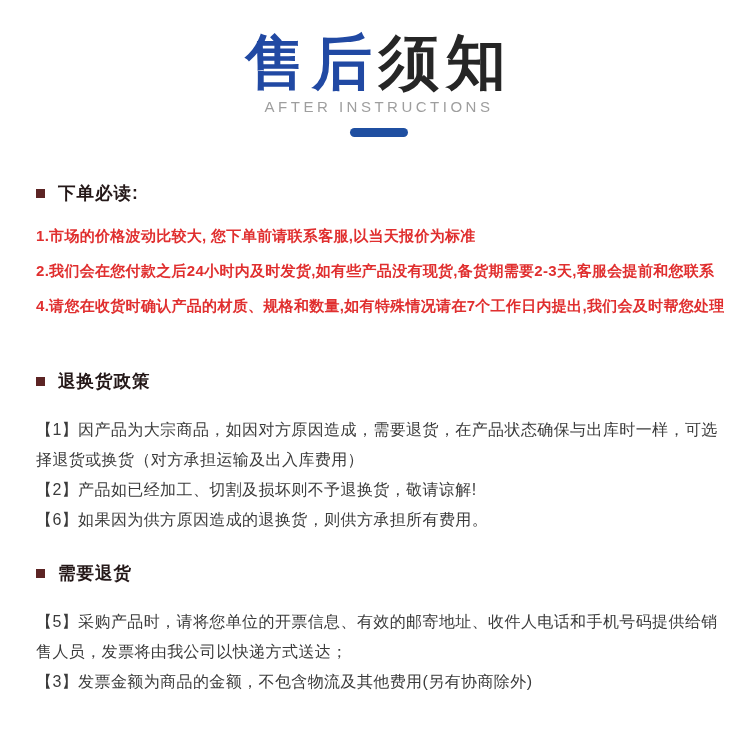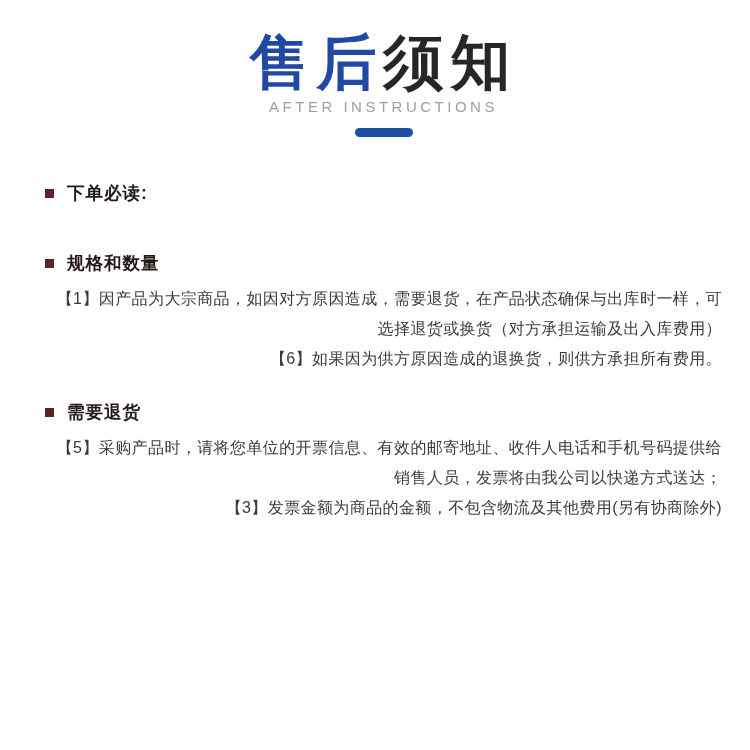--- a/index.html
+++ b/index.html
@@ -3,21 +3,21 @@
 <meta charset="utf-8">
 <style>
   * { box-sizing: border-box; }
   html, body { margin: 0; padding: 0; }
   body {
     width: 750px; height: 750px;
     background: #ffffff;
     font-family: "Liberation Sans", "DejaVu Sans", sans-serif;
     overflow: hidden;
   }
-  .page { width: 750px; height: 750px; padding: 30px 28px 0 45px; }
+  .page { width: 750px; height: 750px; padding: 30px 28px 0 36px; }
 
   
   .hero { text-align: center; }
   .hero h1 {
     margin: 0; font-size: 60px; line-height: 1.1;
     font-weight: bold; letter-spacing: 7px;
   }
   .t-blue { color: #2149a3; }
   .t-dark { color: #262626; }
   .subtitle {
@@ -45,21 +45,21 @@
   .red-list { margin-top: 13px; }
   .red-list p {
     margin: 0; color: #e02f2f; font-weight: bold;
     font-size: 15px; line-height: 35px; letter-spacing: 0.3px;
     white-space: nowrap;
   }
 
   
   .sec-policy { margin-top: 46px; }
   .sec-invoice { margin-top: 26px; }
-  .para-list { margin-top: 9px; text-align: right; }
+  .para-list { margin-top: 22px; }
   .para-list p {
     margin: 0; color: #3b3b3b; font-size: 16px;
     line-height: 30px; letter-spacing: 0.4px;
   }
 </style>
 </head>
 <body>
 
 <div class="page">
 
@@ -68,30 +68,34 @@
     <div class="subtitle">AFTER INSTRUCTIONS</div>
     <div class="pill"></div>
   </div>
 
   <div class="sec sec-must-read">
     <div class="sec-heading">
       <span class="bullet"></span>
       <span>下单必读:</span>
     </div>
     <div class="red-list">
+      <p>1.市场的价格波动比较大, 您下单前请联系客服,以当天报价为标准</p>
+      <p>2.我们会在您付款之后24小时内及时发货,如有些产品没有现货,备货期需要2-3天,客服会提前和您联系</p>
+      <p>4.请您在收货时确认产品的材质、规格和数量,如有特殊情况请在7个工作日内提出,我们会及时帮您处理</p>
     </div>
   </div>
 
   <div class="sec sec-policy">
     <div class="sec-heading">
       <span class="bullet"></span>
-      <span>规格和数量</span>
+      <span>退换货政策</span>
     </div>
     <div class="para-list">
       <p>【1】因产品为大宗商品，如因对方原因造成，需要退货，在产品状态确保与出库时一样，可选择退货或换货（对方承担运输及出入库费用）</p>
+      <p>【2】产品如已经加工、切割及损坏则不予退换货，敬请谅解!</p>
       <p>【6】如果因为供方原因造成的退换货，则供方承担所有费用。</p>
     </div>
   </div>
 
   <div class="sec sec-invoice">
     <div class="sec-heading">
       <span class="bullet"></span>
       <span>需要退货</span>
     </div>
     <div class="para-list">

